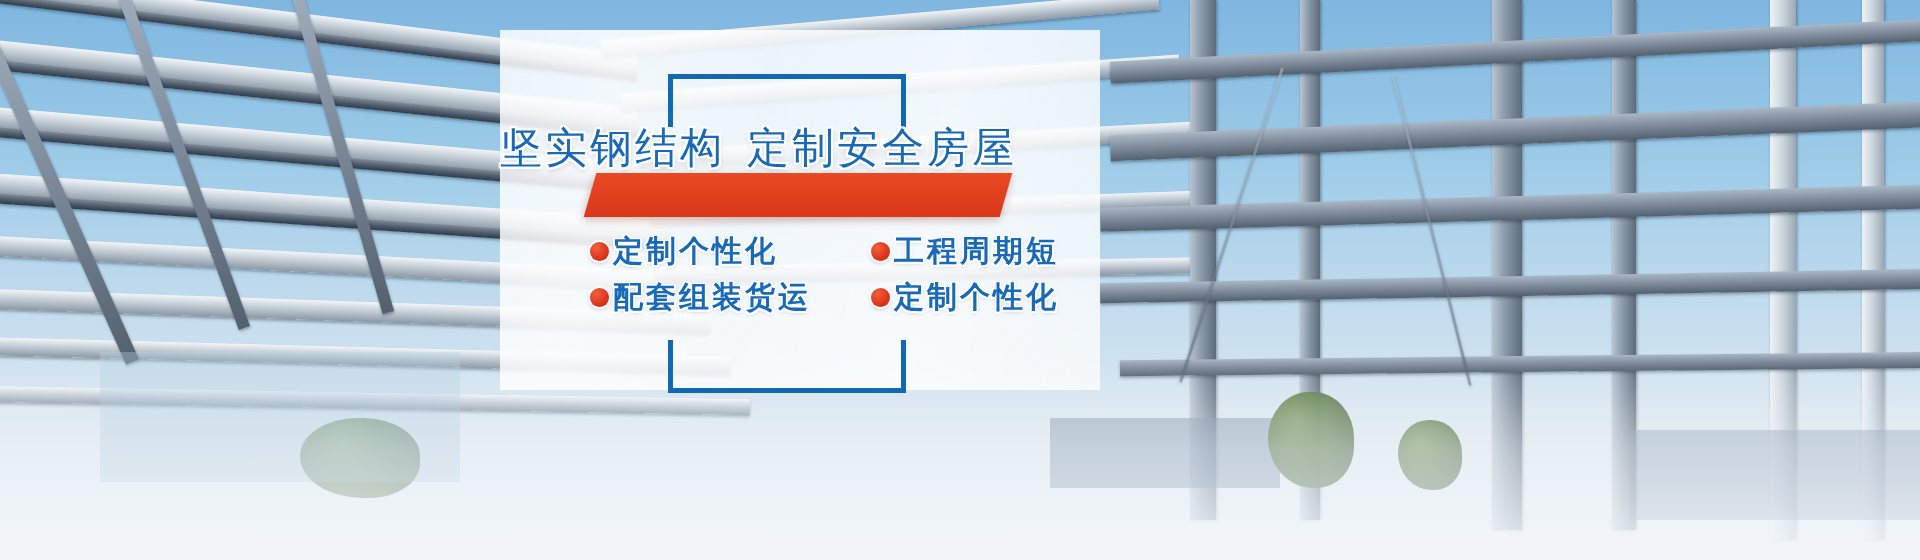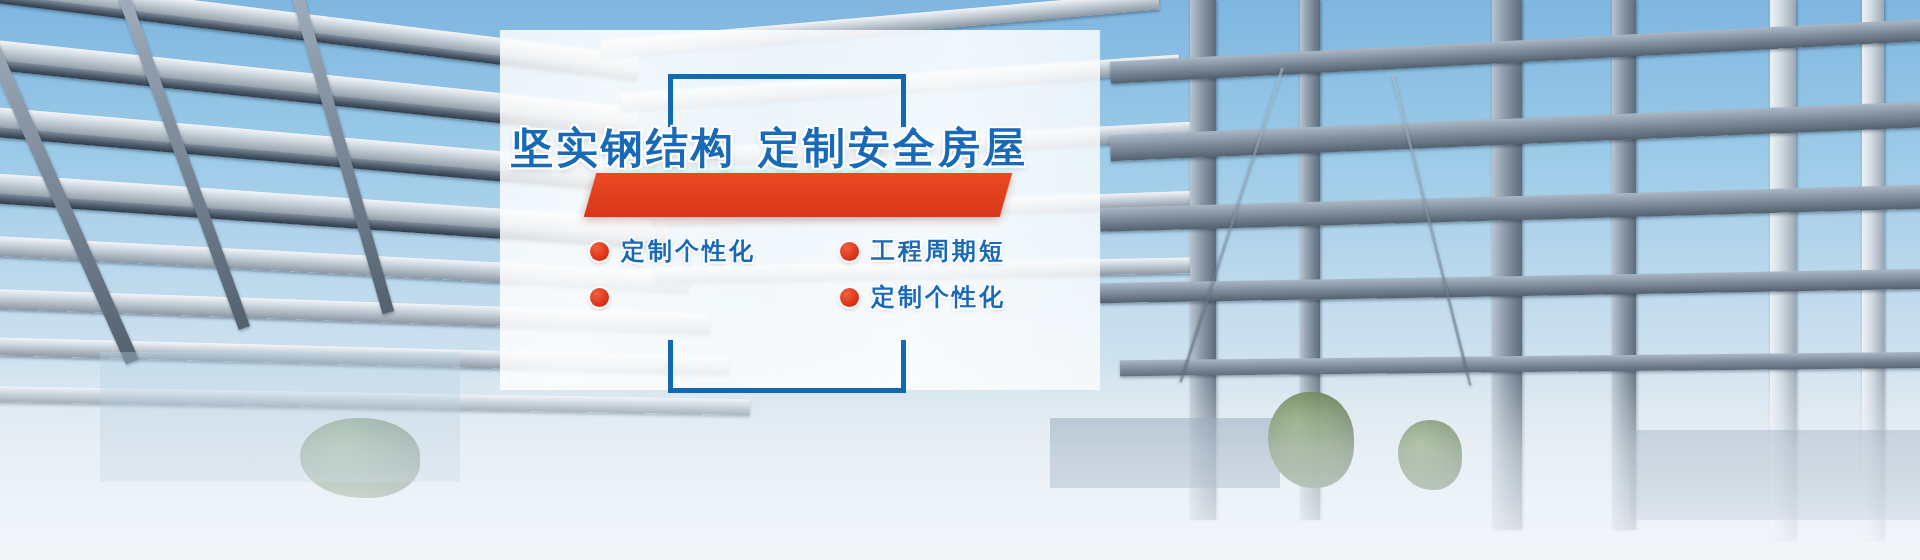--- a/index.html
+++ b/index.html
@@ -44,22 +44,22 @@
   }
 
   
   .bracket{position:absolute;border-color:#1168b3;border-style:solid;border-width:0;}
   .br-top{left:668px;top:74px;width:228px;height:48px;border-top-width:5px;border-left-width:5px;border-right-width:5px;}
   .br-bot{left:668px;top:340px;width:228px;height:48px;border-bottom-width:5px;border-left-width:5px;border-right-width:5px;}
 
   
   .headline{
     position:absolute;left:500px;top:120px;width:528px;
-    text-align:right;white-space:nowrap;
-    font-size:42px;font-weight:700;letter-spacing:3px;color:#1869b8;
+    text-align:left;white-space:nowrap;
+    font-size:42px;font-weight:400;letter-spacing:3px;color:#1869b8;
     text-shadow:
       2px 0 0 #fff,-2px 0 0 #fff,0 2px 0 #fff,0 -2px 0 #fff,
       2px 2px 0 #fff,-2px 2px 0 #fff,2px -2px 0 #fff,-2px -2px 0 #fff,
       0 3px 6px rgba(0,40,90,.25);
   }
   .headline .gap{display:inline-block;width:22px;}
 
   
   .redband{
     position:absolute;left:590px;top:173px;width:416px;height:44px;
@@ -71,28 +71,28 @@
     position:absolute;left:590px;top:173px;width:416px;height:44px;
     display:flex;align-items:center;justify-content:center;
     color:#fff;font-size:31px;font-weight:700;letter-spacing:6px;white-space:nowrap;
   }
 
   
   .features{position:absolute;left:500px;top:228px;width:600px;}
   .frow{display:flex;height:46px;align-items:center;}
   .fitem{display:flex;align-items:center;white-space:nowrap;}
   .fitem.c1{width:230px;padding-left:90px;}
-  .fitem.c2{width:250px;padding-left:20px;}
+  .fitem.c2{width:250px;padding-left:20px;justify-content:center;}
   .dot{
     width:19px;height:19px;border-radius:50%;flex:0 0 auto;
     background:radial-gradient(circle at 34% 30%,#f4603a,#d9311a 65%,#bc2510);
     box-shadow:0 0 0 2px rgba(255,255,255,.85),0 2px 4px rgba(90,20,5,.35);
   }
   .ftext{
-    margin-left:12px;color:#1869b8;font-size:24px;font-weight:700;letter-spacing:3px;
+    margin-left:4px;color:#1869b8;font-size:30px;font-weight:700;letter-spacing:3px;
     text-shadow:1.5px 0 0 #fff,-1.5px 0 0 #fff,0 1.5px 0 #fff,0 -1.5px 0 #fff,
                 1.5px 1.5px 0 #fff,-1.5px 1.5px 0 #fff,1.5px -1.5px 0 #fff,-1.5px -1.5px 0 #fff,
                 0 2px 4px rgba(0,40,90,.25);
   }
 </style>
 </head>
 <body>
 
 <div class="banner">
 
@@ -167,20 +167,21 @@
         <span class="ftext">定制个性化</span>
       </div>
       <div class="fitem c2">
         <span class="dot"></span>
         <span class="ftext">工程周期短</span>
       </div>
     </div>
     <div class="frow">
       <div class="fitem c1">
         <span class="dot"></span>
+        <span class="ftext">配套组装货运</span>
       </div>
       <div class="fitem c2">
         <span class="dot"></span>
         <span class="ftext">定制个性化</span>
       </div>
     </div>
   </div>
 
 </div>
 

